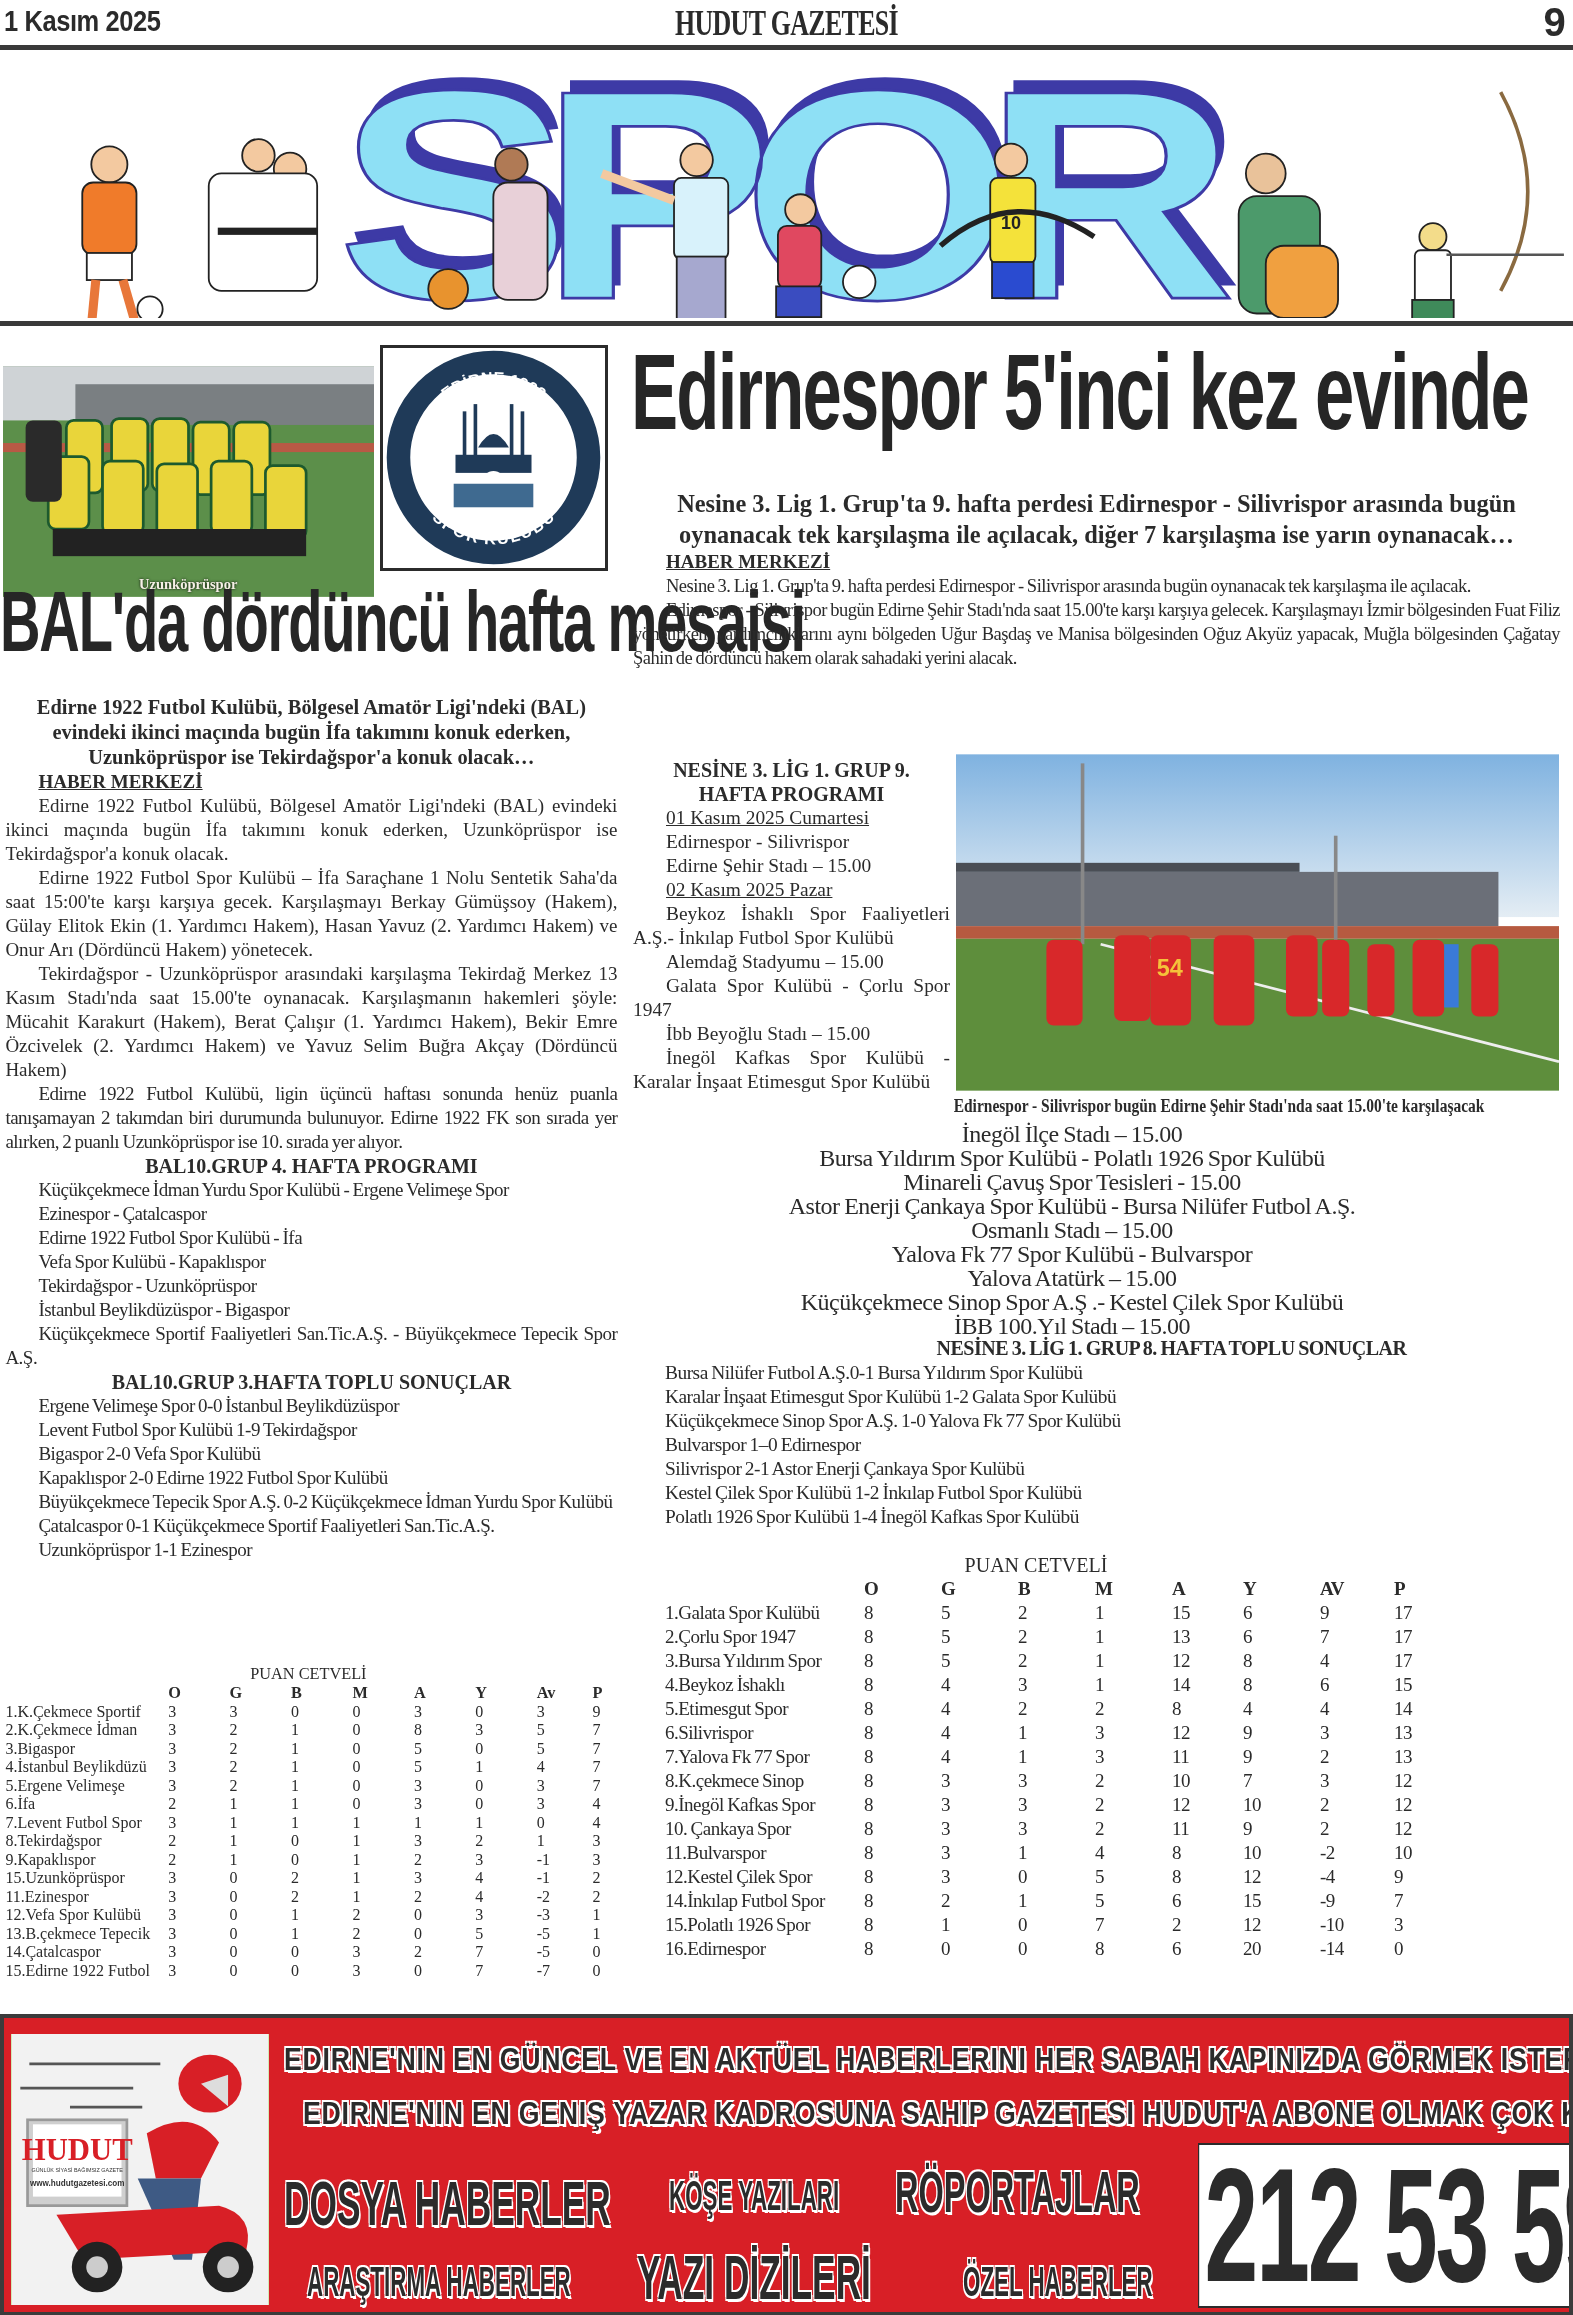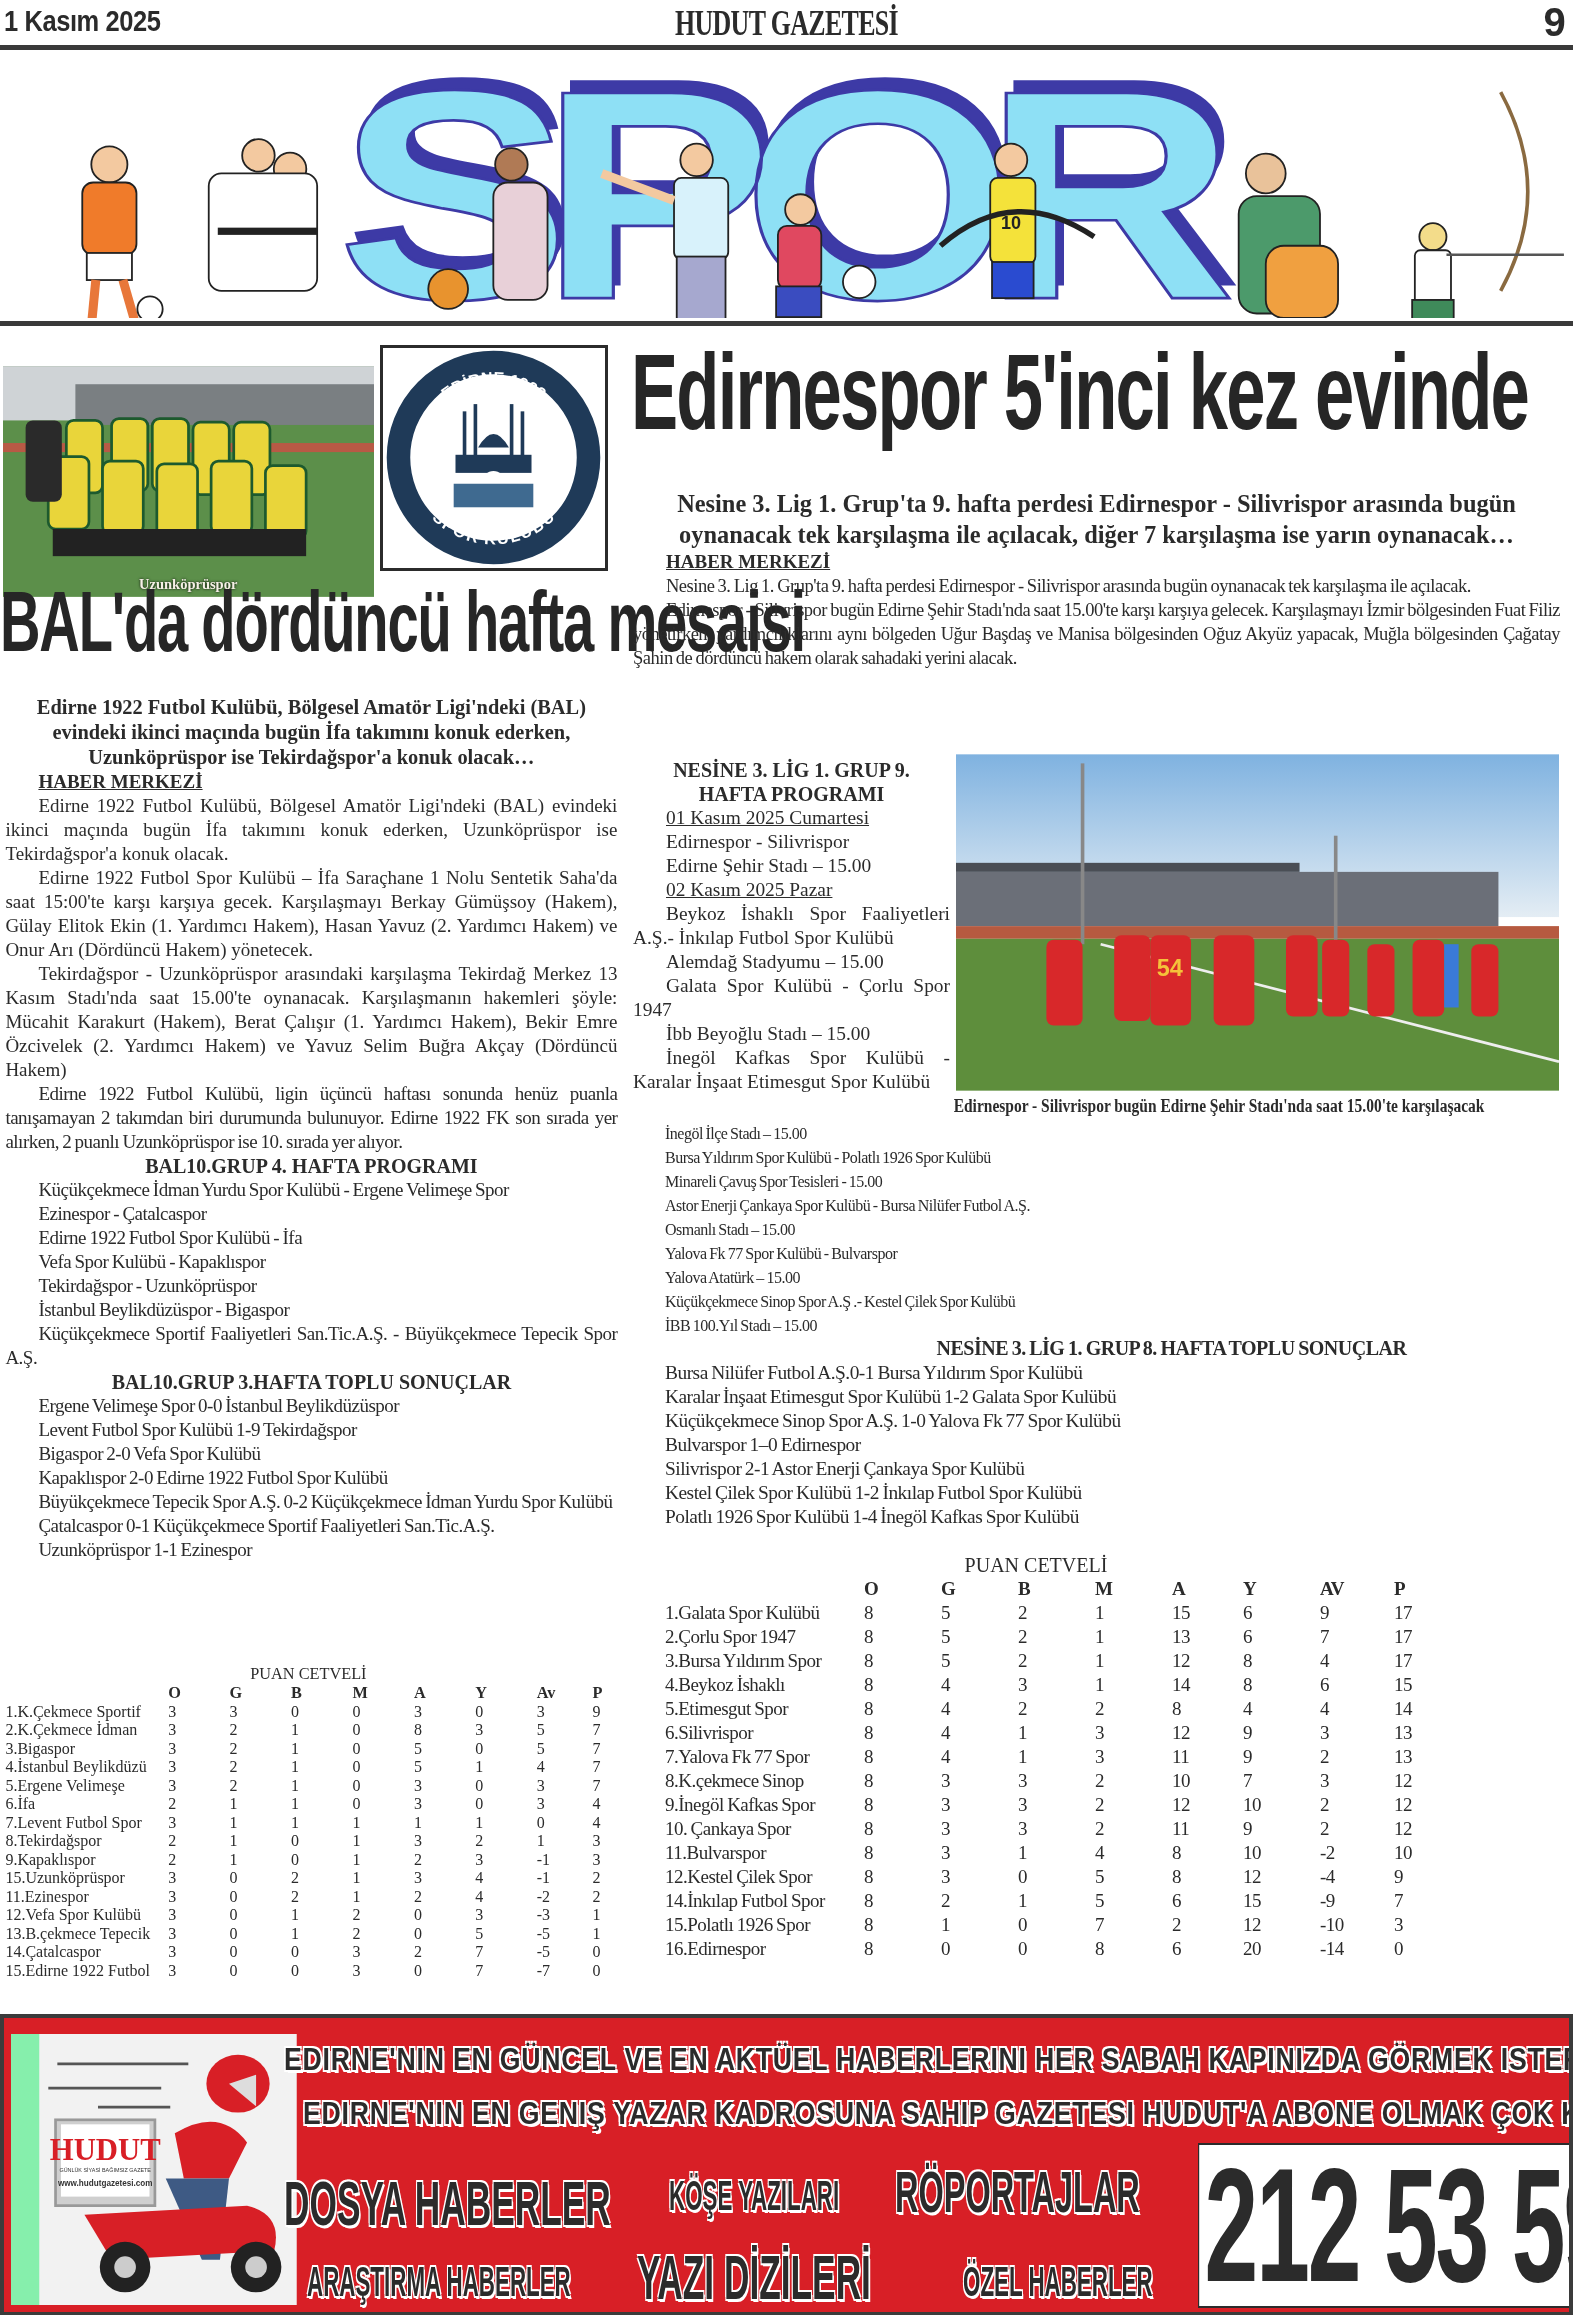--- a/index.html
+++ b/index.html
@@ -43,21 +43,21 @@
   .lead-r { font-weight: bold; text-align: center; font-size: 24.4px; line-height: 31px; }
   .match-photo { position: absolute; left: 956px; top: 754px; width: 603px; height: 337px; overflow: hidden; }
   .match-caption { position: absolute; left: 952px; top: 1096px; width: 621px; font-weight: bold; font-size: 18px; text-align: center; transform: scaleX(0.86); transform-origin: left; white-space: nowrap; }
 
   table.std2 { border-collapse: collapse; font-size: 19px; line-height: 24px; }
   table.std2 td, table.std2 th { padding: 0; white-space: nowrap; text-align: left; }
   table.std2 th { font-weight: bold; }
 
   
   .ad { position: absolute; left: 0; top: 2014px; width: 1573px; height: 302px; background: #d81f26; border: 4.5px solid #3b3b3b; overflow: hidden; }
-  .ad-art { position: absolute; left: 7.2px; top: 16.3px; width: 258px; height: 271px; background: #86efac; padding-left: 28px; }
+  .ad-art { position: absolute; left: 7.2px; top: 16.3px; width: 258px; height: 271px; background: #84cc16; }
   .ad-line { position: absolute; font-family: "Liberation Sans", sans-serif; font-weight: bold; color: #2b2b2b; text-transform: uppercase; white-space: nowrap;
              -webkit-text-stroke: 0; text-shadow: 1.8px 1.8px 0 #fff, -1.8px -1.8px 0 #fff, 1.8px -1.8px 0 #fff, -1.8px 1.8px 0 #fff, 2.7px 2.7px 0 #fff; }
   .ad-l1 { left: 280px; top: 23.5px; font-size: 31px; transform: scaleX(0.86); transform-origin: left; letter-spacing: 0.9px; }
   .ad-l2 { left: 299px; top: 78px; font-size: 31px; transform: scaleX(0.86); transform-origin: left; letter-spacing: 0.9px; }
   .ad-big { font-size: 63px; transform: scaleX(0.56); transform-origin: left; line-height: 1; }
   .ad-mid { font-size: 43px; transform: scaleX(0.52); transform-origin: left; line-height: 1; }
   .ad-phone { position: absolute; left: 1194px; top: 125px; font-family: "Liberation Sans", sans-serif; font-weight: bold; font-size: 161px; line-height: 1; color: #2b2b2b; background: #fff; padding: 0 9px; border: 2.7px solid #2b2b2b; transform: scaleX(0.6); transform-origin: left; letter-spacing: -3.6px; white-space: nowrap; }
 </style>
 </head>
 <body>
@@ -460,21 +460,21 @@
       <rect x="455" y="210" width="30" height="80" rx="8"></rect>
         <rect x="505" y="205" width="35" height="85" rx="8"></rect>
       <rect x="570" y="210" width="30" height="80" rx="8"></rect>
     </g>
     <text x="222" y="245" font-size="26" font-weight="bold" fill="#f4c23a" font-family="Liberation Sans, sans-serif">54</text>
     <rect x="540" y="210" width="16" height="70" fill="#3a7ad8"></rect>
   </svg>
 </div>
 <div class="match-caption">Edirnespor - Silivrispor bugün Edirne Şehir Stadı'nda saat 15.00'te karşılaşacak</div>
 
-<div class="col cond" style="left:665px; top:1122px; width:814px; font-size:16px; line-height:24px; text-align:left;">
+<div class="col cond" style="left:665px; top:1122px; width:814px; font-size:24px; line-height:24px; text-align:center;">
   <div>İnegöl İlçe Stadı – 15.00</div>
   <div>Bursa Yıldırım Spor Kulübü - Polatlı 1926 Spor Kulübü</div>
   <div>Minareli Çavuş Spor Tesisleri -  15.00</div>
   <div>Astor Enerji Çankaya Spor Kulübü - Bursa Nilüfer Futbol A.Ş.</div>
   <div>Osmanlı Stadı – 15.00</div>
   <div>Yalova Fk 77 Spor Kulübü - Bulvarspor</div>
   <div>Yalova Atatürk – 15.00</div>
   <div>Küçükçekmece Sinop Spor A.Ş .- Kestel Çilek Spor Kulübü</div>
   <div>İBB 100.Yıl Stadı – 15.00</div>
 </div>

